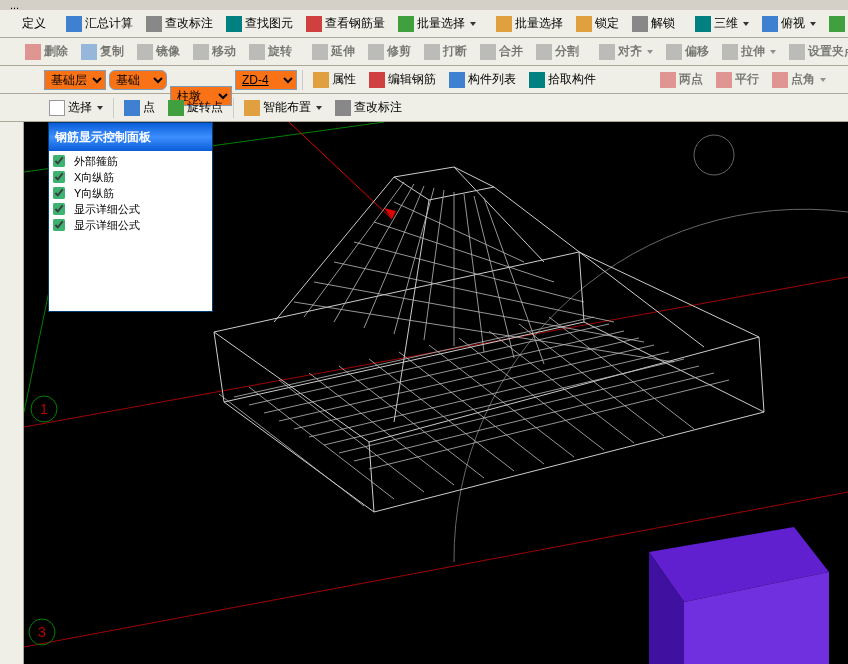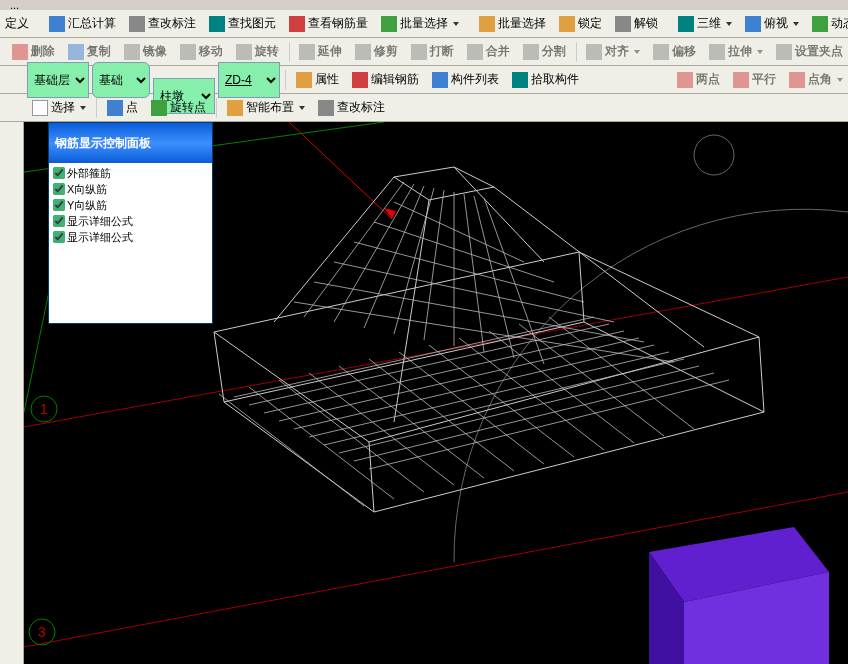--- a/index.html
+++ b/index.html
@@ -1,41 +1,41 @@
 <!DOCTYPE html>
 <html><head>
   <meta charset="utf-8">
   <style>
     * { box-sizing: border-box; margin: 0; padding: 0; }
     body { font-family: "Microsoft YaHei", SimSun, Arial, sans-serif; font-size: 12px; background: #e8e8e8; width: 848px; height: 664px; overflow: hidden; position: relative; }
     
     .menubar { height: 10px; background: #d4d0c8; display: flex; align-items: center; overflow: hidden; padding-left: 10px; gap: 18px; white-space: nowrap; }
     .menubar span { font-size: 11px; }
     
-    .toolbar { background: #efefe7; border-bottom: 1px solid #aca899; display: flex; align-items: center; padding: 2px 0; gap: 3px; height: 28px; white-space: nowrap; }
+    .toolbar { background: #efefe7; border-bottom: 1px solid #aca899; display: flex; align-items: center; padding: 2px 17px; gap: 3px; height: 28px; white-space: nowrap; }
     .toolbar .sep { width: 1px; height: 20px; background: #ccc; margin: 0 2px; }
     .toolbar-btn { display: inline-flex; align-items: center; gap: 3px; padding: 2px 4px; border: 1px solid transparent; cursor: pointer; white-space: nowrap; }
     .toolbar-btn.disabled { opacity: 0.5; font-weight: bold; }
     .icon { width: 16px; height: 16px; display: inline-block; position: relative; flex-shrink: 0; }
     .dropdown-arrow { width: 0; height: 0; border-left: 3px solid transparent; border-right: 3px solid transparent; border-top: 4px solid #333; margin-left: 2px; }
     
-    .toolbar select { font-size: 12px; height: 36px; border: 1px solid #7f9db9; background: #86efac; padding: 0 2px; }
+    .toolbar select { font-size: 12px; height: 20px; border: 1px solid #7f9db9; background: #f97316; padding: 0 2px; }
     select.floor { width: 62px; }
     select.base { width: 58px; border-radius: 6px; }
     select.column { width: 62px; margin-top: 32px; }
     select.zd { width: 62px; text-decoration: underline; }
     
     .container { display: flex; height: calc(100% - 122px); }
     .left-panel { width: 24px; background: #efefe7; border-right: 1px solid #aca899; }
     .viewport { flex: 1; background: #000; position: relative; overflow: hidden; }
     
     .float-panel { position: absolute; left: 24px; top: 0; width: 165px; background: #fff; border: 1px solid #003c74; z-index: 10; }
-    .float-panel .titlebar { background: linear-gradient(180deg, #0a5cd7 0%, #3d8fff 50%, #0a5cd7 100%); color: white; font-weight: bold; font-size: 12px; padding: 20px 6px; height: 28px; display: flex; align-items: center; }
+    .float-panel .titlebar { background: linear-gradient(180deg, #0a5cd7 0%, #3d8fff 50%, #0a5cd7 100%); color: white; font-weight: bold; font-size: 12px; padding: 14px 6px; height: 28px; display: flex; align-items: center; }
     .float-panel .body { background: white; padding: 2px; height: 160px; }
-    .check-item { display: flex; align-items: center; gap: 2px; font-size: 11px; padding: 0 2px; line-height: 16px; }
+    .check-item { display: flex; align-items: center; gap: 9px; font-size: 11px; padding: 0 2px; line-height: 16px; }
     .check-item input { width: 12px; height: 12px; accent-color: #3cb371; }
     
     
     .ic-red { background: #d04040; }
     .ic-blue { background: #4080d0; }
     .ic-green { background: #40a040; }
     .ic-teal { background: #008080; }
     .ic-orange { background: #e0a040; }
     .ic-gray { background: #888; }
     

